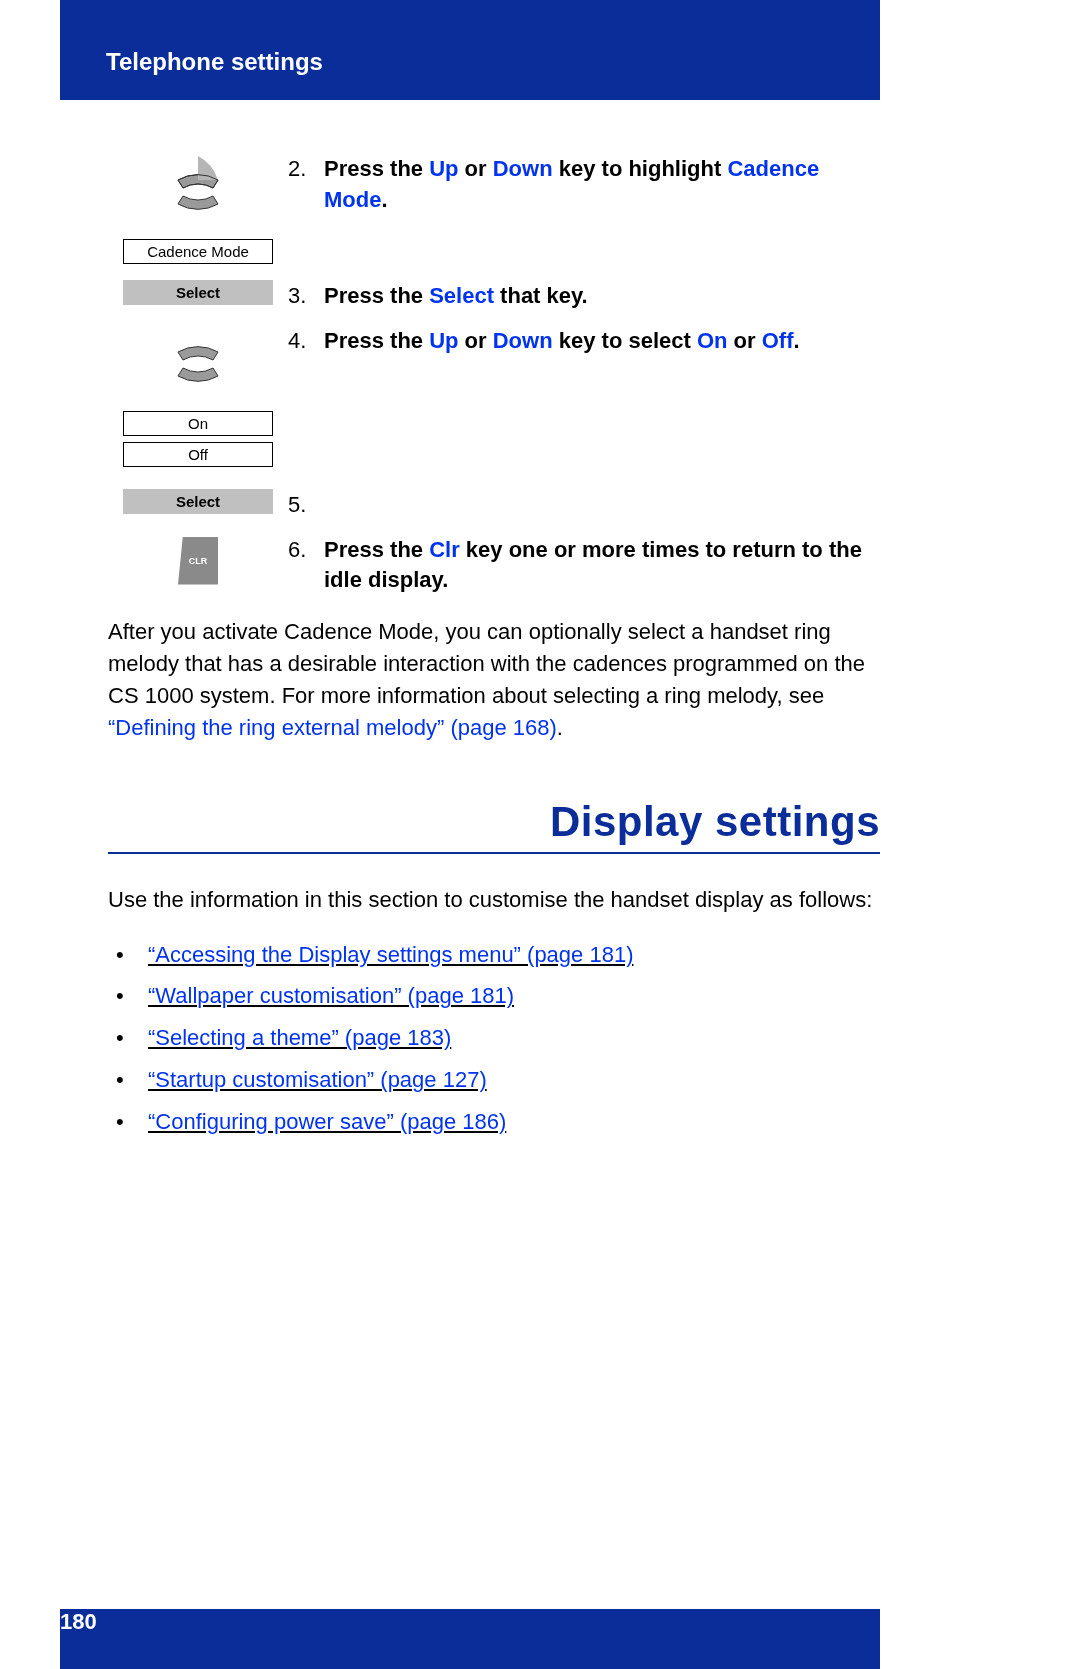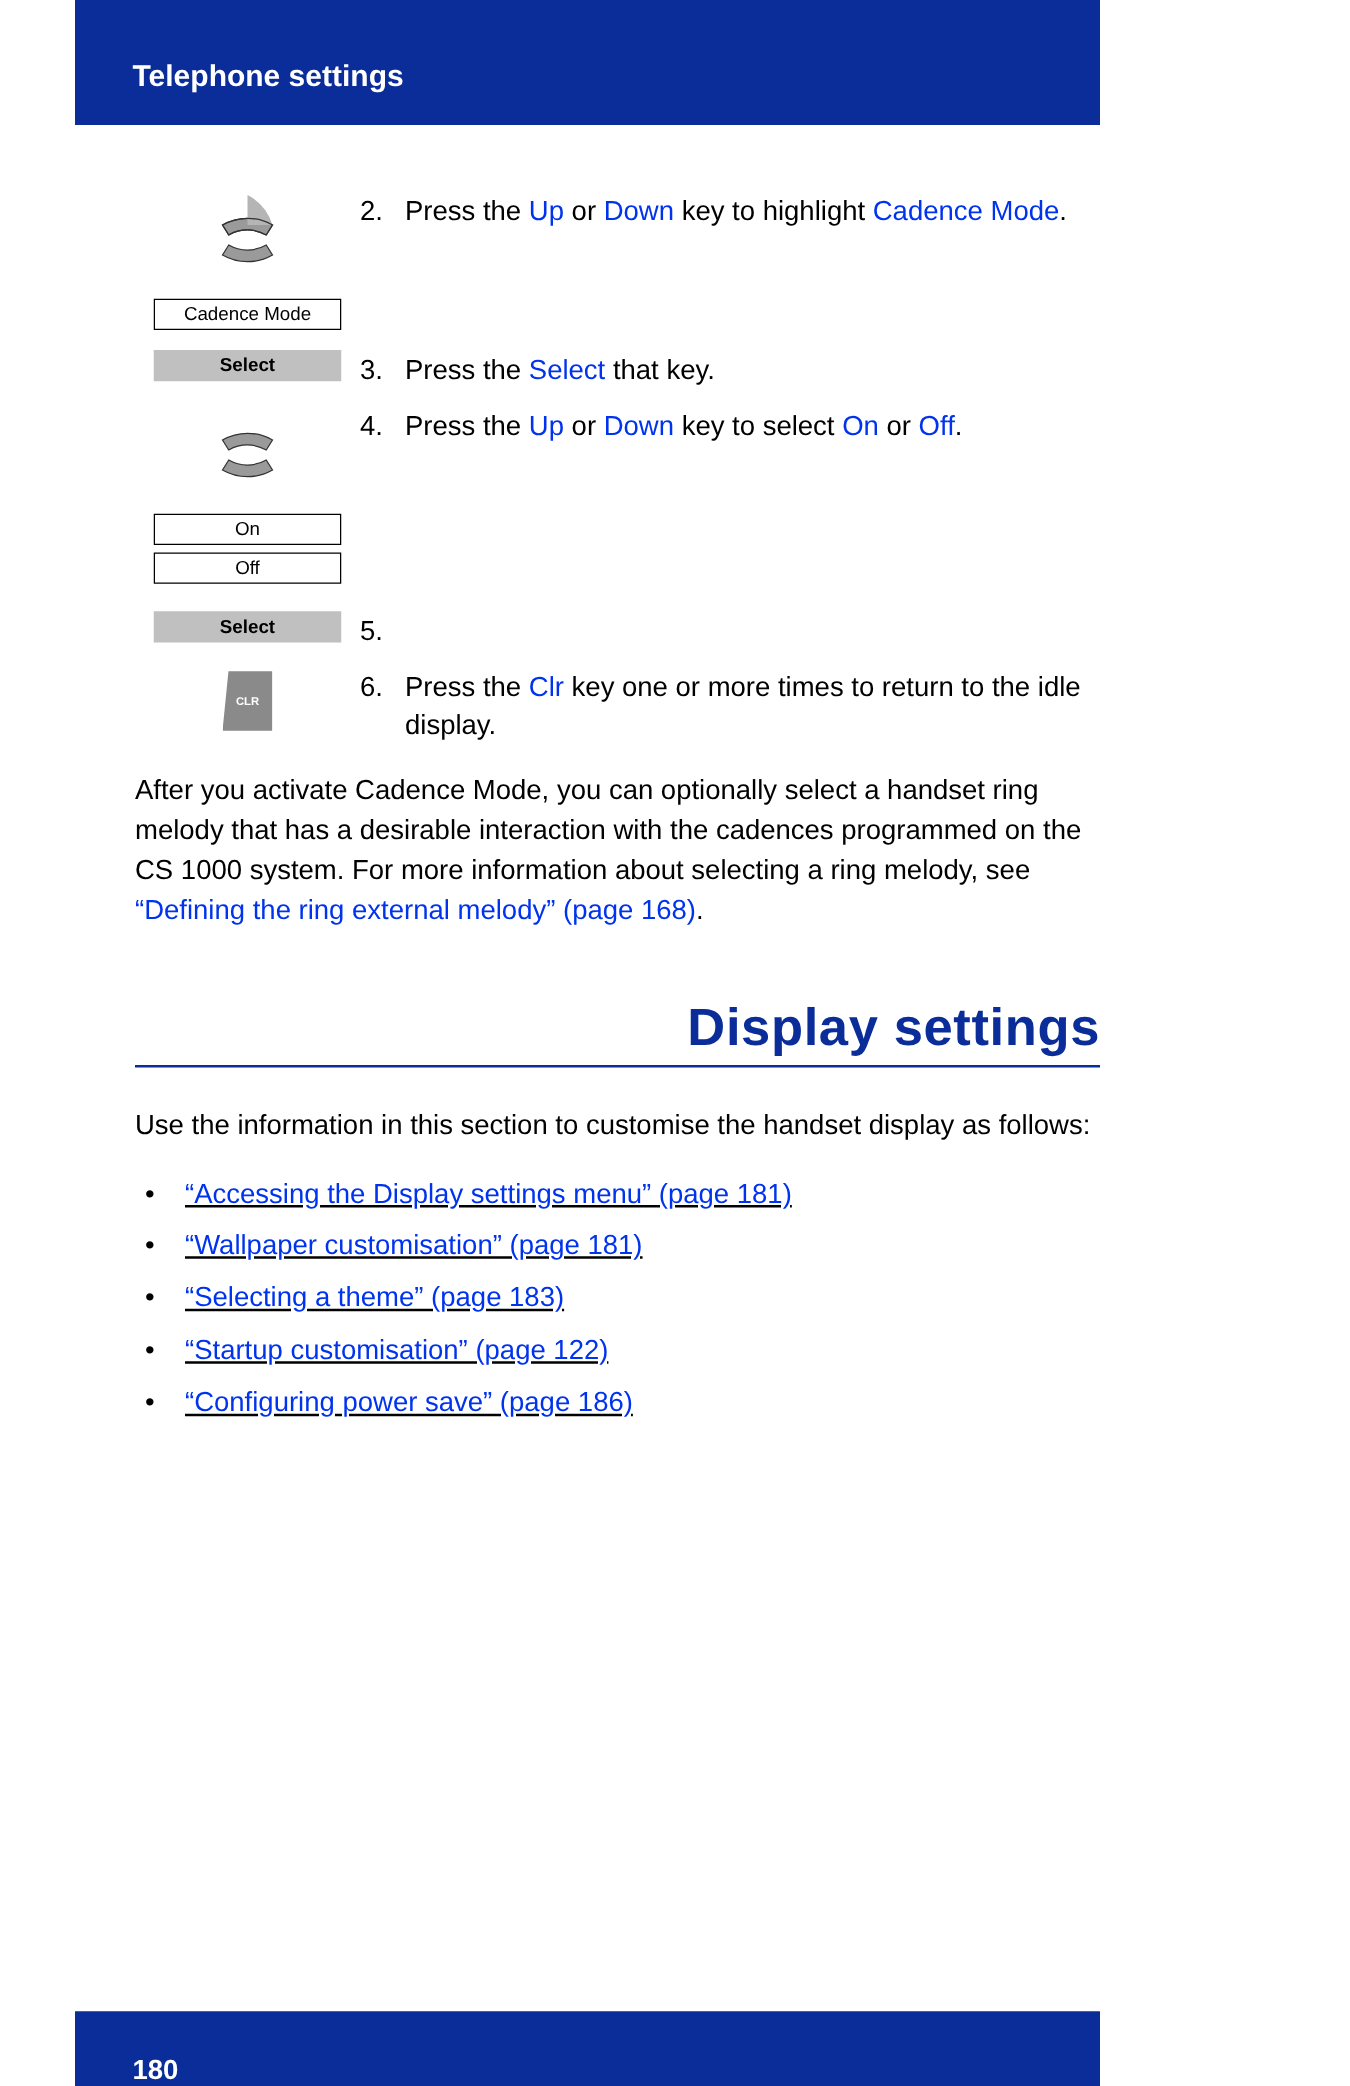--- a/index.html
+++ b/index.html
@@ -5,34 +5,34 @@
   * { box-sizing: border-box; margin: 0; padding: 0; }
   html, body { width: 1080px; height: 1669px; background: #fff; font-family: Arial, Helvetica, sans-serif; }
   .page { position: relative; width: 1080px; height: 1669px; background: #fff; }
   .header-bar { position: absolute; left: 60px; top: 0; width: 820px; height: 100px; background: #0a2d9a; display: flex; align-items: flex-end; padding: 0 0 24px 46px; }
   .header-text { color: #fff; font-weight: bold; font-size: 24px; }
   .content { position: absolute; left: 108px; top: 150px; width: 772px; }
   .step-row { display: flex; align-items: flex-start; margin-bottom: 10px; }
   .icon-col { width: 180px; flex: 0 0 180px; display: flex; flex-direction: column; align-items: center; }
   .text-col { flex: 1; padding-top: 4px; display: flex; font-size: 22px; color: #000; line-height: 1.4; }
   .text-col .num { width: 36px; flex: 0 0 36px; }
-  .text-col .body { flex: 1; }
+  .text-col .body { flex: 1; font-weight: bold; }
   .blue { color: #0033ee; }
   .rocker { width: 60px; height: 80px; position: relative; margin-bottom: 6px; }
   .box-option { border: 1px solid #000; background: #fff; width: 150px; text-align: center; font-size: 15px; padding: 3px 0; margin: 3px 0; }
   .box-select { background: #c0c0c0; width: 150px; text-align: center; font-size: 15px; font-weight: bold; padding: 4px 0; margin: 3px 0; }
   .clr-key { width: 40px; height: 48px; background: #8a8a8a; margin: 6px 0; position: relative; clip-path: polygon(12% 0, 100% 0, 100% 100%, 0 100%); display:flex; align-items:center; justify-content:center; }
   .clr-key .label { color:#fff; font-size:9px; font-weight:bold; text-align:center; }
   .para { font-size: 22px; color: #000; line-height: 1.45; margin-top: 20px; }
   .section-heading { color: #0a2d9a; font-size: 42px; font-weight: bold; margin-top: 54px; padding-bottom: 6px; border-bottom: 2px solid #0a2d9a; letter-spacing: 0.5px; text-align: right; }
   .bullets { list-style: none; margin-top: 18px; text-decoration: underline; }
   .bullets li { font-size: 22px; line-height: 1.9; padding-left: 40px; position: relative; }
   .bullets li::before { content: "•"; position: absolute; left: 8px; top: 0; color: #000; font-size: 22px; }
   .link { color: #0033ee; }
-  .footer-bar { position: absolute; left: 60px; bottom: 0; width: 820px; height: 60px; background: #0a2d9a; display: flex; align-items: flex-end; padding-left: 46px; }
+  .footer-bar { position: absolute; left: 60px; bottom: 0; width: 820px; height: 60px; background: #0a2d9a; display: flex; align-items: flex-start; }
   .page-num { color: #fff; font-weight: bold; font-size: 22px; }
   svg { display: block; }
 </style>
 </head>
 <body>
 <div class="page">
 
   <div class="header-bar">
     <span class="header-text">Telephone settings</span>
   </div>
@@ -118,21 +118,21 @@
     </p>
 
     <h1 class="section-heading">Display settings</h1>
 
     <p class="para" style="margin-top:30px;">Use the information in this section to customise the handset display as follows:</p>
 
     <ul class="bullets">
       <li><span class="link">“Accessing the Display settings menu” (page 181)</span></li>
       <li><span class="link">“Wallpaper customisation” (page 181)</span></li>
       <li><span class="link">“Selecting a theme” (page 183)</span></li>
-      <li><span class="link">“Startup customisation” (page 122)</span></li>
+      <li><span class="link">“Startup customisation” (page 127)</span></li>
       <li><span class="link">“Configuring power save” (page 186)</span></li>
     </ul>
 
   </div>
 
   <div class="footer-bar">
     <span class="page-num">180</span>
   </div>
 
 </div>

